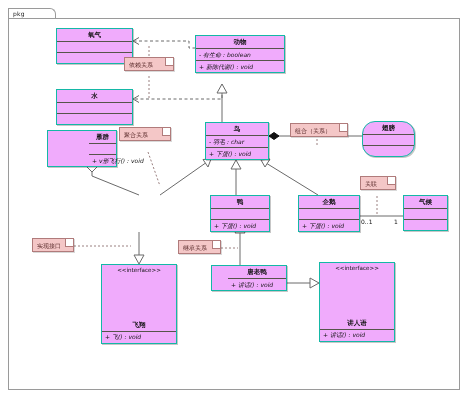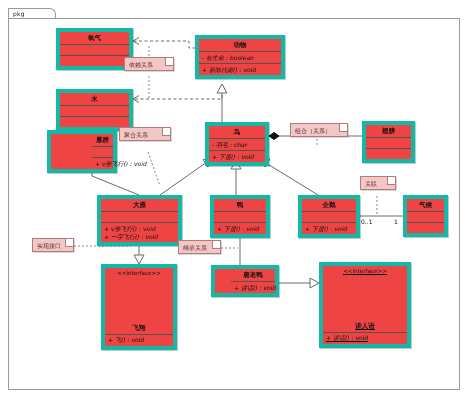--- a/index.html
+++ b/index.html
@@ -48,22 +48,22 @@
     font-size: 6px;
     line-height: 12px;
     color: #222222;
     letter-spacing: 0.2px;
   }
 
   
   .uml-class {
     position: absolute;
     box-sizing: border-box;
-    border: 4px solid #14b8a6;
-    background: #ef4444;
+    border: 1px solid #14b8a6;
+    background: #f0abfc;
     box-shadow: 1px 1px 0 rgba(0,0,0,0.22);
     z-index: 5;
   }
   .uml-class .cname {
     text-align: center;
     font-size: 6.5px;
     line-height: 1.25;
     color: #111111;
     padding: 2px 2px 2px 2px;
     font-weight: bold;
@@ -267,48 +267,38 @@
     <div class="sep"></div>
     <div class="compartment">
       <div class="member">- 羽毛 : char</div>
     </div>
     <div class="sep"></div>
     <div class="compartment">
       <div class="member">+ 下蛋() : void</div>
     </div>
   </div>
 
-  <div class="uml-class" style="left:362px; top:121px; width:53px;">
+  <div class="uml-class" style="left:362px; top:121px; width:53px;border-radius:13px;">
     <div class="cname">翅膀</div>
     <div class="sep"></div>
     <div class="compartment"></div>
     <div class="sep"></div>
     <div class="compartment"></div>
   </div>
 
   <div class="uml-class" style="left:47px; top:130px; width:70px;padding-left:41px;">
     <div class="cname">雁群</div>
     <div class="sep"></div>
     <div class="compartment"></div>
     <div class="sep"></div>
     <div class="compartment">
       <div class="member">+ v形飞行() : void</div>
     </div>
   </div>
 
-  <div class="uml-class" style="left:97px; top:195px; width:85px;">
-    <div class="cname">大雁</div>
-    <div class="sep"></div>
-    <div class="compartment"></div>
-    <div class="sep"></div>
-    <div class="compartment">
-      <div class="member">+ v形飞行() : void</div>
-      <div class="member">+ 一字飞行() : void</div>
-    </div>
-  </div>
 
   <div class="uml-class" style="left:210px; top:195px; width:60px;">
     <div class="cname">鸭</div>
     <div class="sep"></div>
     <div class="compartment"></div>
     <div class="sep"></div>
     <div class="compartment">
       <div class="member">+ 下蛋() : void</div>
     </div>
   </div>
@@ -333,29 +323,29 @@
 
   <div class="uml-class iface" style="left:101px; top:264px; width:76px;">
     <div class="stereo">&lt;&lt;interface&gt;&gt;</div>
     <div class="cname" style="padding-top:0;">飞翔</div>
     <div class="sep"></div>
     <div class="compartment">
       <div class="member">+ 飞() : void</div>
     </div>
   </div>
 
-  <div class="uml-class" style="left:211px; top:265px; width:68px;padding-left:16px;">
+  <div class="uml-class" style="left:211px; top:265px; width:76px;padding-left:16px;">
     <div class="cname">唐老鸭</div>
     <div class="sep"></div>
     <div class="compartment">
       <div class="member">+ 讲话() : void</div>
     </div>
   </div>
 
-  <div class="uml-class iface" style="left:319px; top:262px; width:92px;text-decoration:underline;">
+  <div class="uml-class iface" style="left:319px; top:262px; width:76px;">
     <div class="stereo">&lt;&lt;interface&gt;&gt;</div>
     <div class="cname" style="padding-top:0;">讲人语</div>
     <div class="sep"></div>
     <div class="compartment">
       <div class="member">+ 讲话() : void</div>
     </div>
   </div>
 
   <div class="uml-note" style="left:124px; top:57px; width:50px;">
     <div class="fold"></div>

